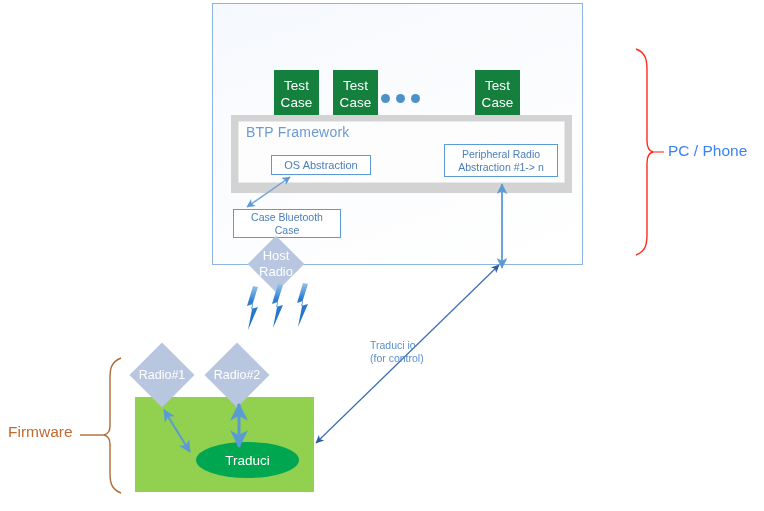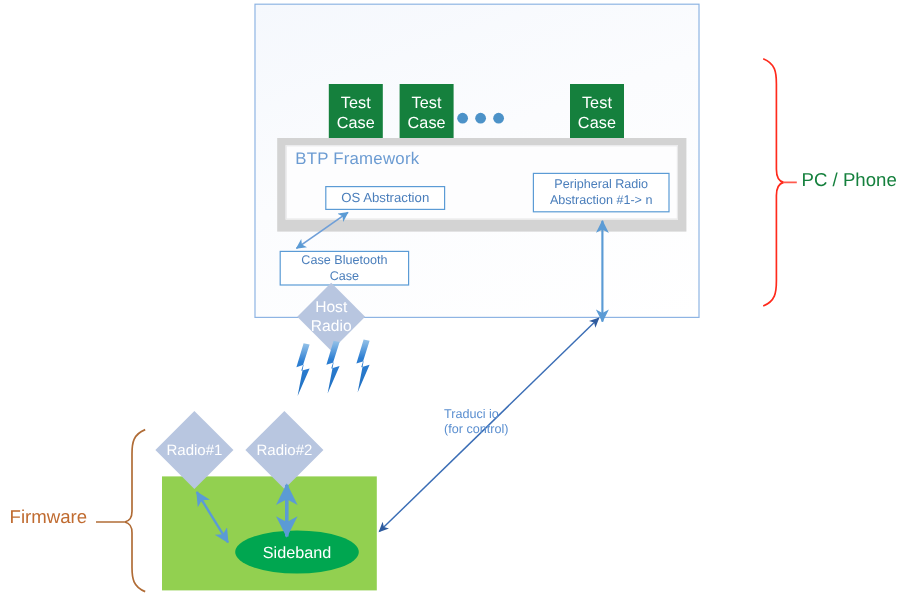--- a/index.html
+++ b/index.html
@@ -185,21 +185,21 @@
     font-size: 13.5px;
     display: flex;
     justify-content: center;
     align-items: center;
   }
 
   
   #pc-phone-label {
     left: 668px;
     top: 142px;
-    color: #15803d;
+    color: #3b82f6;
     font-size: 15.5px;
     white-space: nowrap;
   }
   #traduci-label {
     left: 8px;
     top: 423px;
     color: #c06b30;
     font-size: 15.5px;
     white-space: nowrap;
   }
@@ -274,21 +274,21 @@
   <div class="abs" id="green-box"></div>
 
   <div class="abs diamond" id="radio1">
     <div class="diamond-label">Radio#1</div>
   </div>
   <div class="abs diamond" id="radio2">
     <div class="diamond-label">Radio#2</div>
   </div>
 
   <div class="abs" id="firmware">
-    <span>Sideband</span>
+    <span>Traduci</span>
   </div>
 
   <svg class="overlay" viewBox="0 0 764 511">
     <defs>
       <marker id="ah-blue" markerWidth="7" markerHeight="7" refX="5.6" refY="3" orient="auto">
         <path d="M0,0 L6,3 L0,6 L1.6,3 Z" fill="#5b9bd5"></path>
       </marker>
       <marker id="ah-blue-start" markerWidth="7" markerHeight="7" refX="0.4" refY="3" orient="auto">
         <path d="M6,0 L0,3 L6,6 L4.4,3 Z" fill="#5b9bd5"></path>
       </marker>

